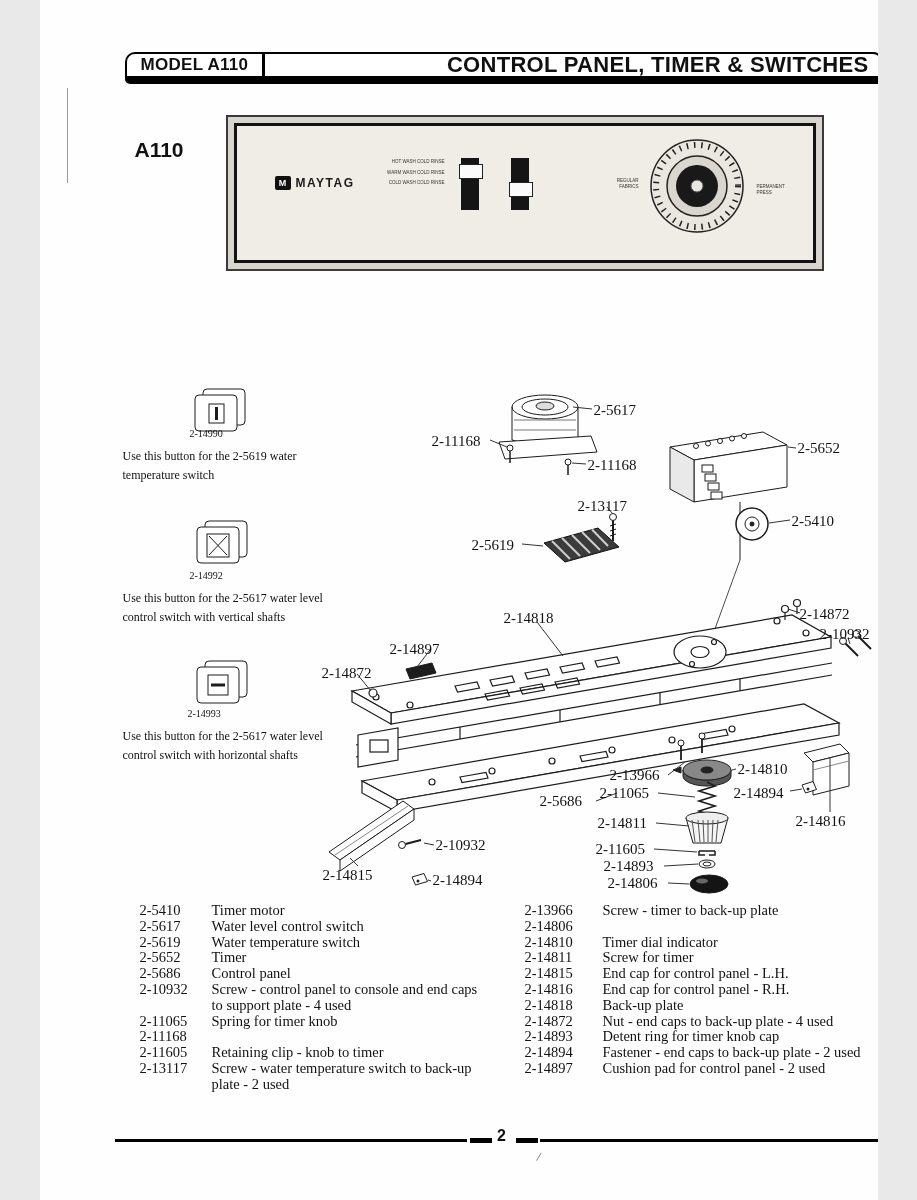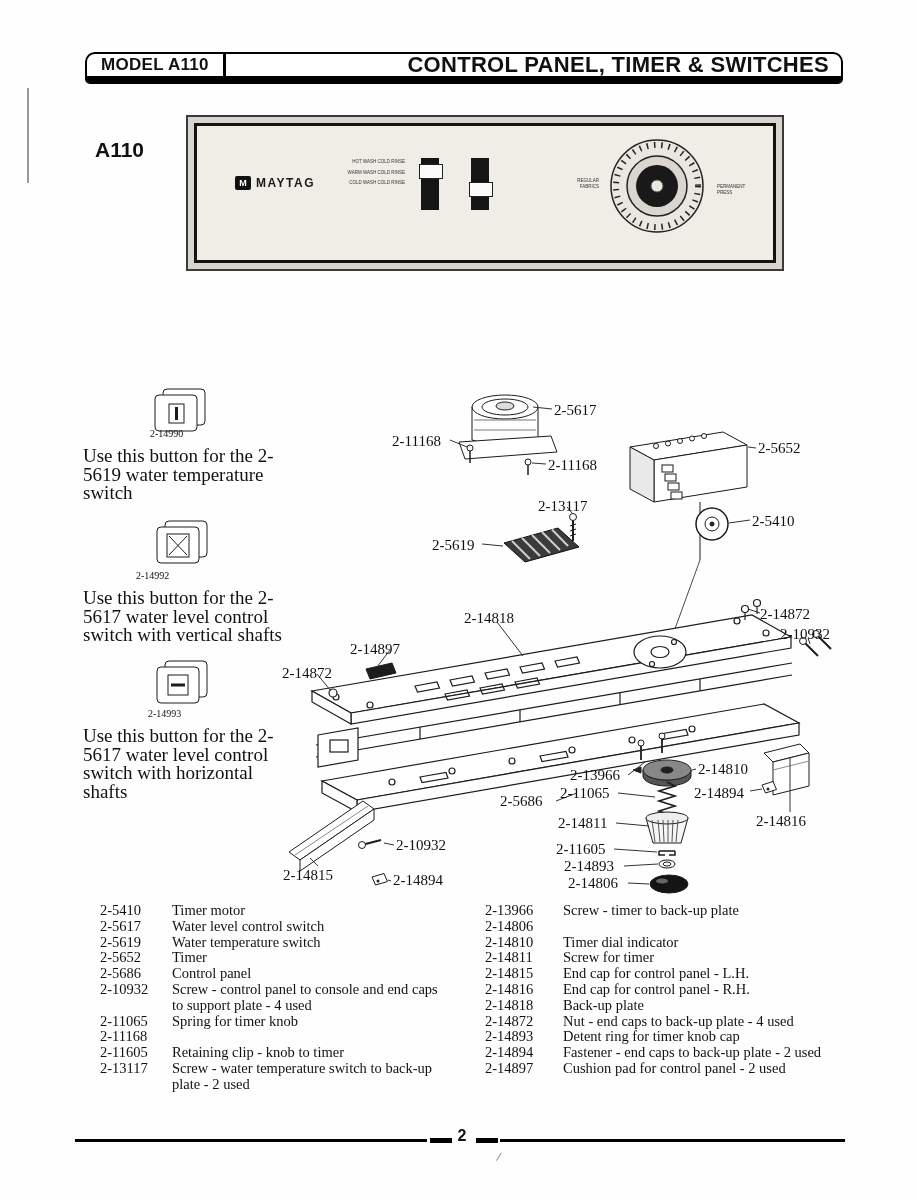--- a/index.html
+++ b/index.html
@@ -1,16 +1,16 @@
 <!DOCTYPE html>
 <html><head>
 <meta charset="utf-8">
 <style>
   html,body{margin:0;padding:0;background:#e9e9e9;}
-  .page{position:relative;width:917px;height:1200px;background:#fefefe;margin:0 auto;
+  .page{position:relative;width:838px;height:1200px;background:#fefefe;margin:0 auto;
         font-family:"Liberation Serif",serif;color:#111;overflow:hidden;}
 
   
   .hdr{position:absolute;left:85px;top:52px;width:758px;height:32px;box-sizing:border-box;
        border:2px solid #000;border-bottom:8px solid #000;border-radius:10px 10px 5px 5px;
        display:flex;align-items:center;font-family:"Liberation Sans",sans-serif;font-weight:bold;background:#fff;}
   .hdr-model{padding:0 14px;height:100%;display:flex;align-items:center;border-right:3px solid #000;
              font-size:17px;letter-spacing:.3px;}
   .hdr-title{margin-left:auto;padding-right:12px;font-size:22px;letter-spacing:.3px;}
 
@@ -34,21 +34,21 @@
   .knob{position:absolute;left:-2px;width:22px;height:13px;background:#fbfbfb;border:1px solid #222;}
   .dial-wrap{position:absolute;left:404px;top:4px;width:112px;height:112px;}
   .dial-side{position:absolute;font:4.5px/5.5px "Liberation Sans",sans-serif;color:#333;}
   .dial-left{left:366px;top:52px;width:36px;text-align:right;}
   .dial-right{left:520px;top:58px;width:42px;}
 
   
   .diagram-svg{position:absolute;left:0;top:380px;width:917px;height:530px;}
   .plabel{position:absolute;font-size:15px;white-space:nowrap;color:#111;}
   .note-part{position:absolute;font-size:10px;}
-  .note-text{position:absolute;font-size:19px;line-height:18.5px;}
+  .note-text{position:absolute;font-size:12px;line-height:18.5px;}
 
   
   .parts{position:absolute;top:903px;left:75px;width:772px;font-size:14.5px;line-height:15.8px;}
   .col{position:absolute;top:0;}
   .colL{left:25px;width:342px;}
   .colR{left:410px;width:364px;}
   .prow{display:flex;}
   .pnum{width:72px;flex:none;}
   .colR .pnum{width:78px;}
   .pdesc{flex:1;}
@@ -349,21 +349,21 @@
   <span class="plabel" style="left:756px;top:813px">2-14816</span>
   <span class="plabel" style="left:556px;top:841px">2-11605</span>
   <span class="plabel" style="left:564px;top:858px">2-14893</span>
   <span class="plabel" style="left:568px;top:875px">2-14806</span>
   <span class="plabel" style="left:396px;top:837px">2-10932</span>
   <span class="plabel" style="left:283px;top:867px">2-14815</span>
   <span class="plabel" style="left:393px;top:872px">2-14894</span>
 
   <div class="note-part" style="left:150px;top:428px">2-14990</div>
   <div class="note-text" style="left:83px;top:447px;width:198px">Use this button for the 2-5619 water temperature switch</div>
-  <div class="note-part" style="left:136px;top:570px">2-14992</div>
+  <div class="note-part" style="left:150px;top:570px">2-14992</div>
   <div class="note-text" style="left:83px;top:589px;width:222px">Use this button for the 2-5617 water level control switch with vertical shafts</div>
   <div class="note-part" style="left:148px;top:708px">2-14993</div>
   <div class="note-text" style="left:83px;top:727px;width:210px">Use this button for the 2-5617 water level control switch with horizontal shafts</div>
 
   <div class="parts">
     <div class="col colL">
       <div class="prow">
           <span class="pnum">2-5410</span>
           <span class="pdesc">Timer motor</span>
         </div>

